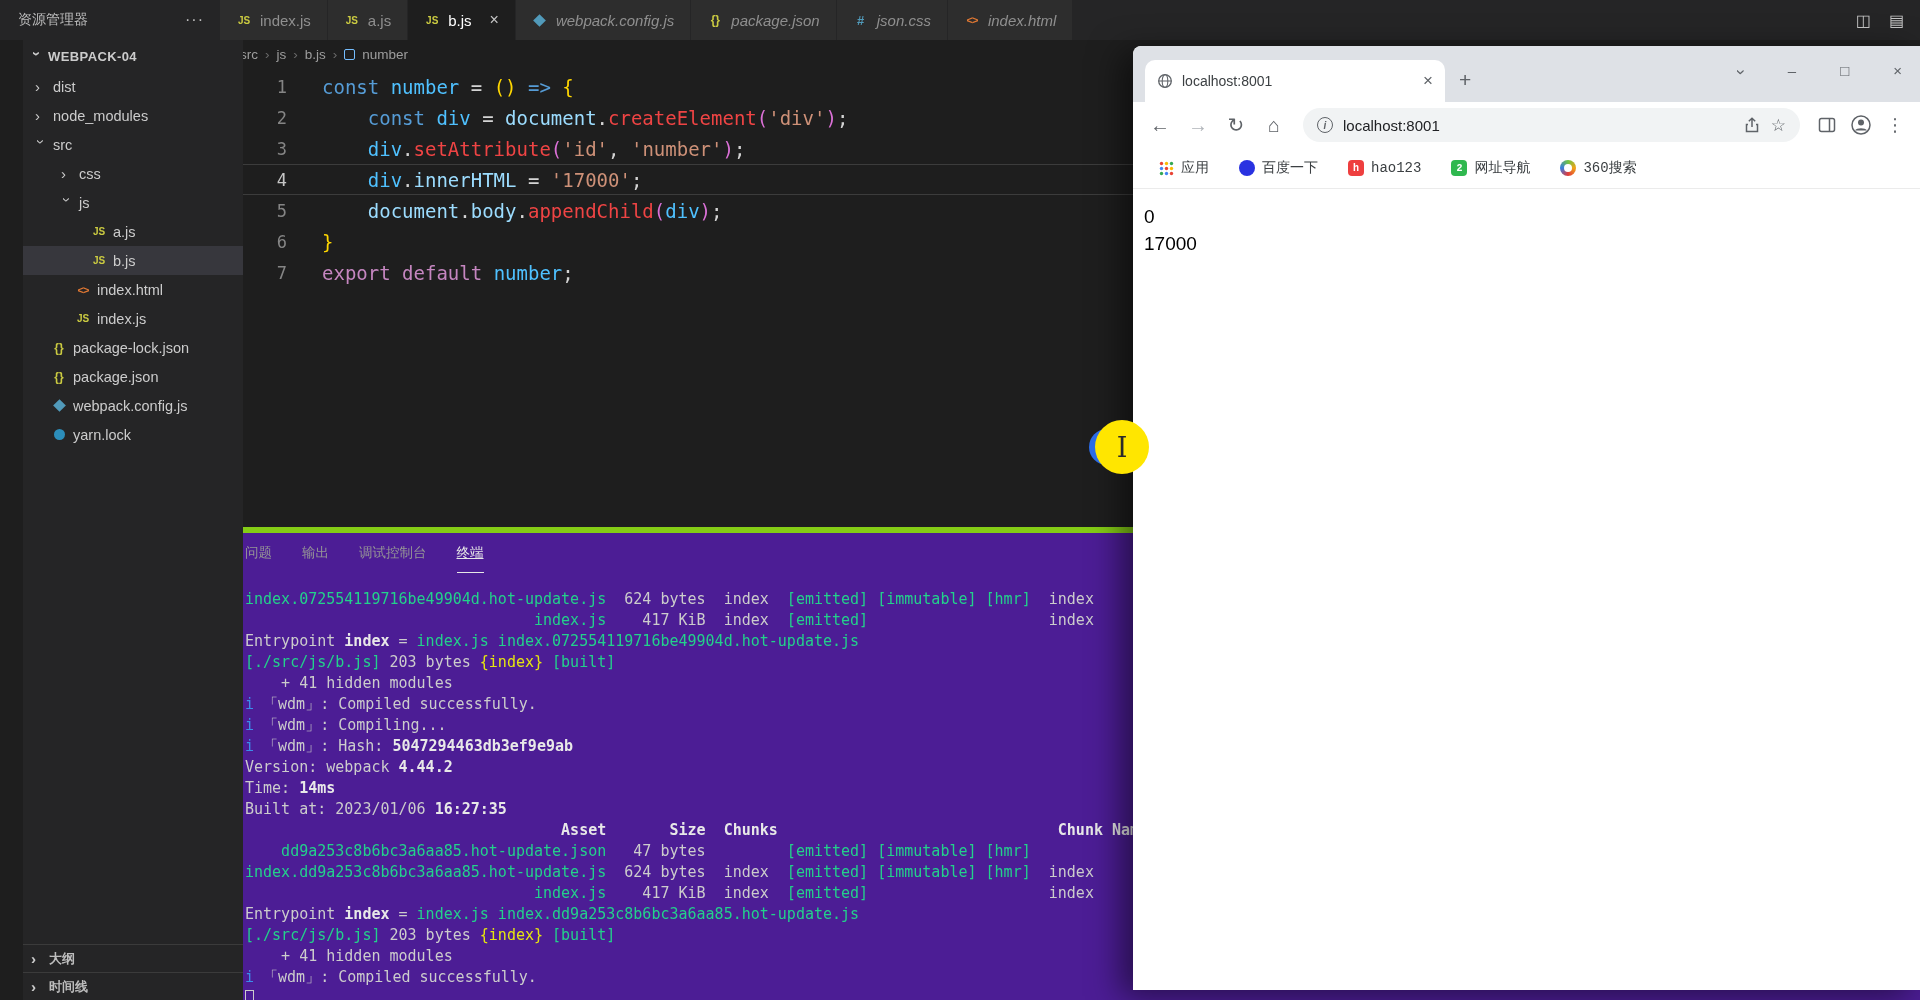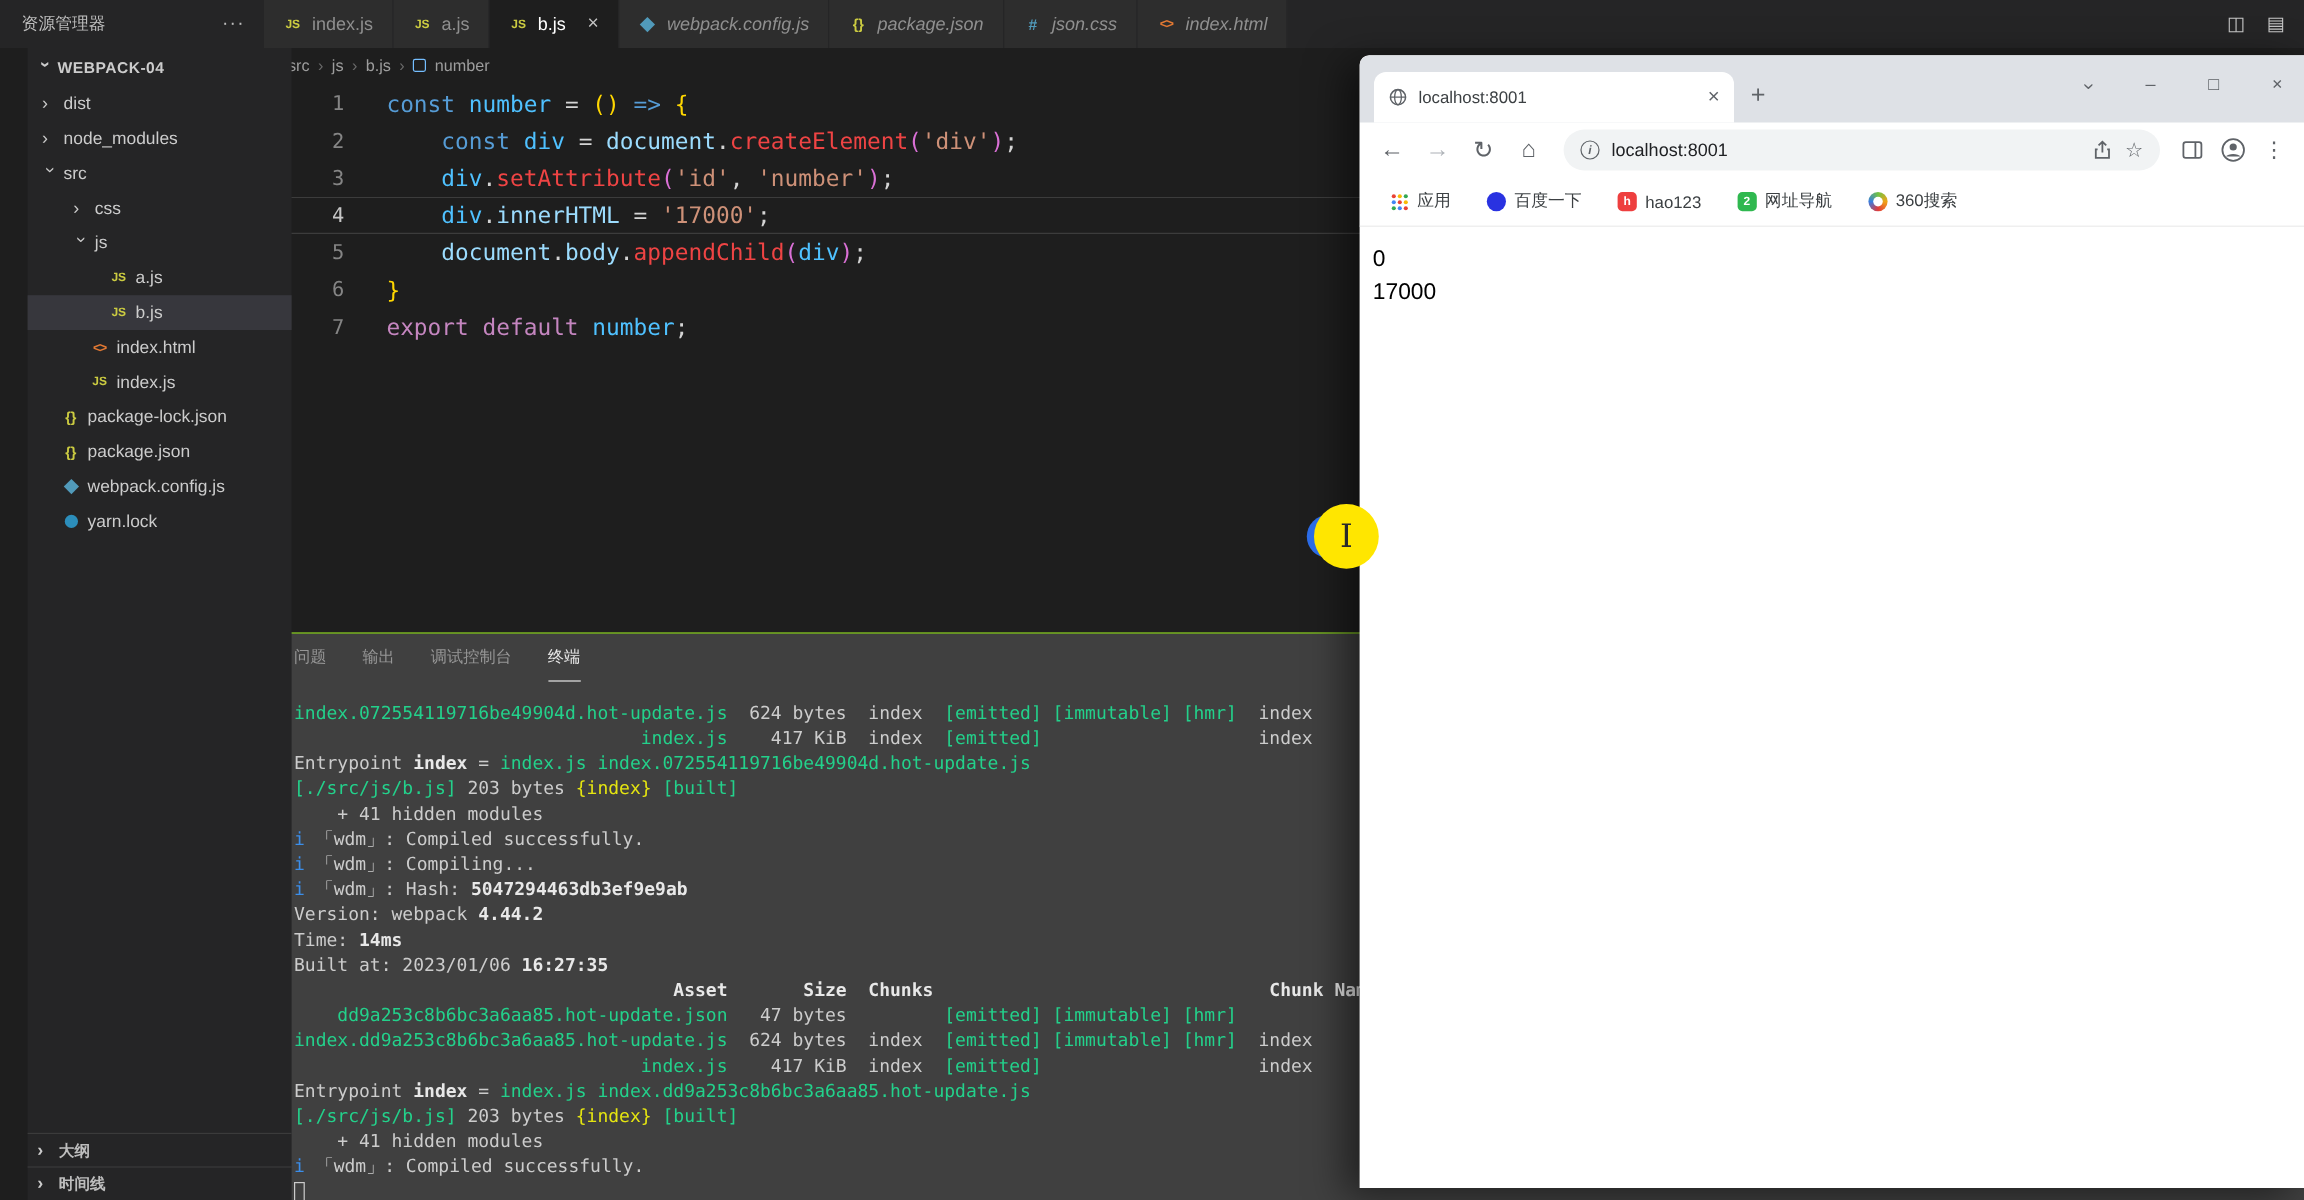--- a/index.html
+++ b/index.html
@@ -53,25 +53,25 @@
   .code { padding-top:3px; font-family:"DejaVu Sans Mono", monospace; font-size:19px; }
   .crow { height:31px; display:flex; align-items:center; }
   .crow.cur { box-shadow: inset 0 0 0 1px #3c3c3c; }
   .ln { width:67px; flex:none; text-align:right; color:#858585; font-size:17px; }
   .crow.cur .ln { color:#c6c6c6; }
   .ctext { margin-left:35px; white-space:pre; }
   .tk-kw{color:#569cd6} .tk-var{color:#4fc1ff} .tk-prop{color:#9cdcfe} .tk-fn{color:#ef4444}
   .tk-str{color:#ce9178} .tk-p{color:#d4d4d4} .tk-b1{color:#ffd700} .tk-b2{color:#da70d6} .tk-ctrl{color:#c586c0}
 
   
-  .panel { position:absolute; left:220px; top:527px; right:0; bottom:0; background:#404040; border-top:1px solid #84cc16; }
+  .panel { position:absolute; left:220px; top:527px; right:0; bottom:0; background:#4c1d95; border-top:6px solid #84cc16; }
   .panel-tabs { height:40px; display:flex; align-items:stretch; gap:30px; padding-left:25px; font-size:13.5px;
     color:#969696; }
   .ptab { display:flex; align-items:center; border-bottom:1px solid transparent; cursor:pointer; }
-  .ptab.active { color:#e7e7e7; border-bottom-color:#e7e7e7; }
+  .ptab.active { color:#e7e7e7; border-bottom-color:#e7e7e7;text-decoration:underline; }
   .terminal { padding:16px 0 0 25px; font-family:"DejaVu Sans Mono", monospace; font-size:15px; line-height:21px;
     color:#cccccc; }
   .trm-line { white-space:pre; height:21px; }
   .t-g{color:#23d18b} .t-w{color:#cccccc} .t-b{color:#e8e8e8; font-weight:bold} .t-y{color:#e5e510} .t-i{color:#3b8eea}
   .t-cursor { display:inline-block; width:9px; height:17px; border:1px solid #cccccc; vertical-align:middle; }
 
   
   .click-fx { position:absolute; z-index:30; pointer-events:none; }
   .fx-blue { position:absolute; left:1089px; top:429px; width:36px; height:36px; border-radius:50%; background:#2b6be6; }
   .fx-yellow { position:absolute; left:1095px; top:420px; width:54px; height:54px; border-radius:50%; background:#ffe600; }
@@ -98,21 +98,21 @@
   .addr { flex:1; height:34px; margin:0 8px; background:#f1f3f4; border-radius:17px; display:flex; align-items:center;
     gap:10px; padding:0 14px; font-size:15px; color:#202124; }
   .addr .info { width:16px; height:16px; border:1.5px solid #5f6368; border-radius:50%; display:flex; align-items:center;
     justify-content:center; font-size:10px; color:#5f6368; font-style:italic; font-weight:bold; flex:none; }
   .addr-text { flex:1; }
   .addr .star { font-size:17px; color:#5f6368; }
   .tool-ico { width:30px; height:30px; display:flex; align-items:center; justify-content:center; color:#5f6368; }
   .kebab { font-size:18px; color:#5f6368; }
 
   .b-bookmarks { height:41px; background:#ffffff; display:flex; align-items:center; gap:30px; padding-left:26px;
-    font-size:14px; color:#3c4043; border-bottom:1px solid #ebebeb; }
+    font-size:14px; color:#3c4043; border-bottom:1px solid #ebebeb;font-family:Liberation Mono, monospace; }
   .bm { display:flex; align-items:center; gap:7px; white-space:nowrap; }
   .bm-ico { width:16px; height:16px; border-radius:4px; display:inline-flex; align-items:center; justify-content:center;
     font-weight:bold; font-size:10px; color:#fff; flex:none; }
   .bi-baidu { background:#2932e1; border-radius:50%; }
   .bi-hao { background:#ee3f3f; }
   .bi-nav { background:#2fb84f; }
   .bi-360 { background:conic-gradient(#70c344,#f0a418,#e23b3b,#3a7de0,#70c344); border-radius:50%; position:relative; }
   .bi-360::after { content:""; position:absolute; width:8px; height:8px; background:#fff; border-radius:50%;
     left:4px; top:4px; }
 

